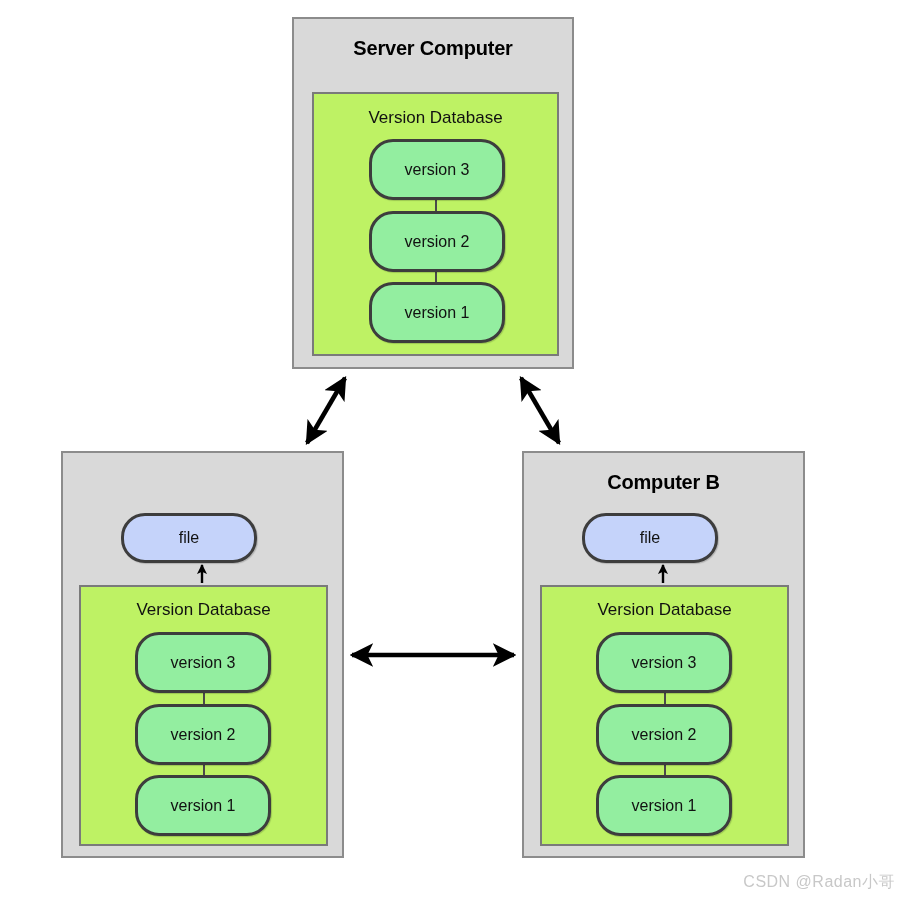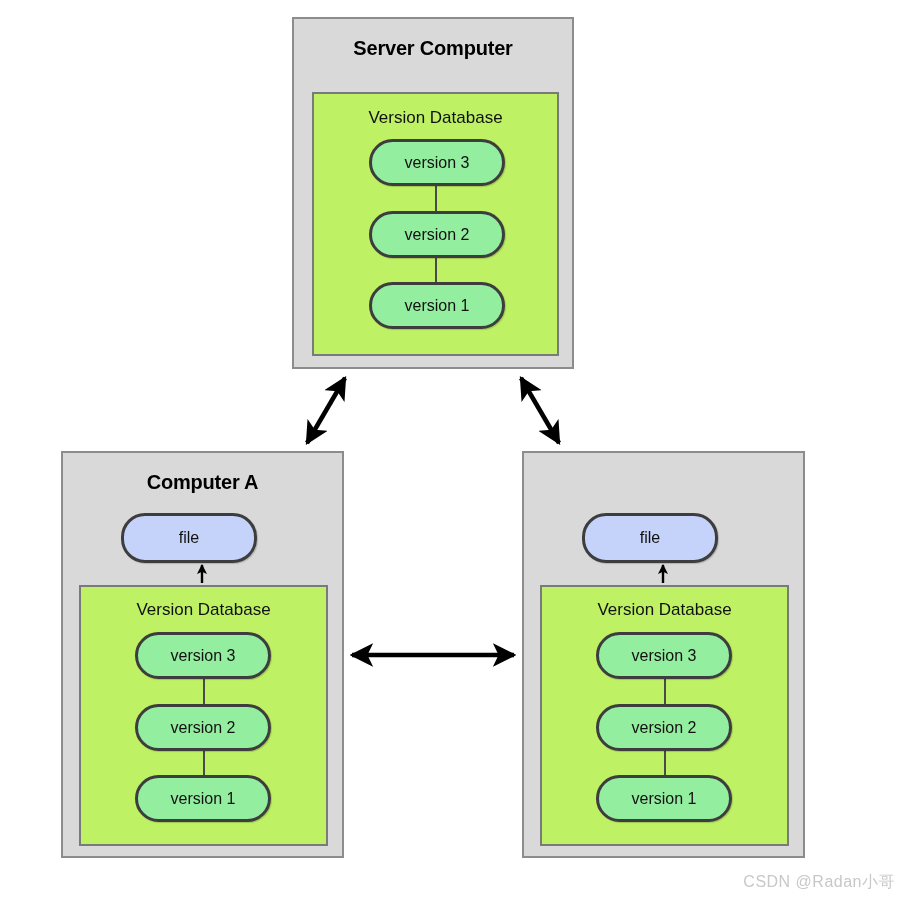--- a/index.html
+++ b/index.html
@@ -77,21 +77,21 @@
     display: flex;
     align-items: center;
     justify-content: center;
     font-size: 16px;
     color: #111111;
     box-shadow: 1px 1px 1px rgba(0,0,0,0.18);
   }
   .node-version {
     background: #93eea0;
     width: 136px;
-    height: 47px;
+    height: 61px;
   }
   .node-file {
     background: #c5d3fa;
     width: 136px;
     height: 50px;
   }
 
   
   #vdb-server .node-version { left: 55px; }
   #vdb-server .v3 { top: 45px; }
@@ -154,37 +154,37 @@
       <div class="stack-link link-32"></div>
       <div class="stack-link link-21"></div>
 
       <div class="node node-version v3">version 3</div>
       <div class="node node-version v2">version 2</div>
       <div class="node node-version v1">version 1</div>
     </div>
   </div>
 
   <div class="machine" id="machine-a">
-    <div class="machine-title">Computer A</div>
 
     <div class="node node-file">file</div>
 
     <div class="vdb" id="vdb-a">
       <div class="vdb-title">Version Database</div>
 
       <div class="stack-link link-32"></div>
       <div class="stack-link link-21"></div>
 
       <div class="node node-version v3">version 3</div>
       <div class="node node-version v2">version 2</div>
       <div class="node node-version v1">version 1</div>
     </div>
   </div>
 
   <div class="machine" id="machine-b">
+    <div class="machine-title">Computer B</div>
 
     <div class="node node-file">file</div>
 
     <div class="vdb" id="vdb-b">
       <div class="vdb-title">Version Database</div>
 
       <div class="stack-link link-32"></div>
       <div class="stack-link link-21"></div>
 
       <div class="node node-version v3">version 3</div>

